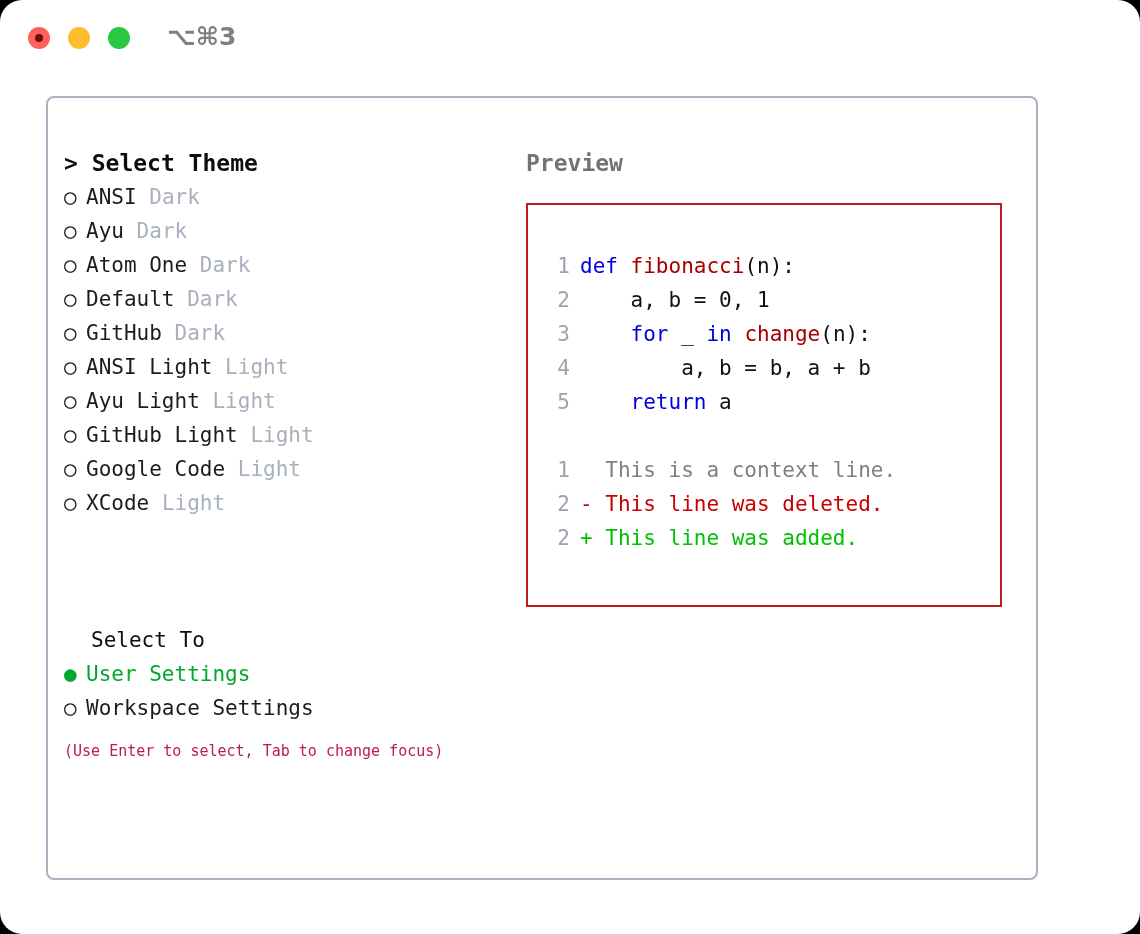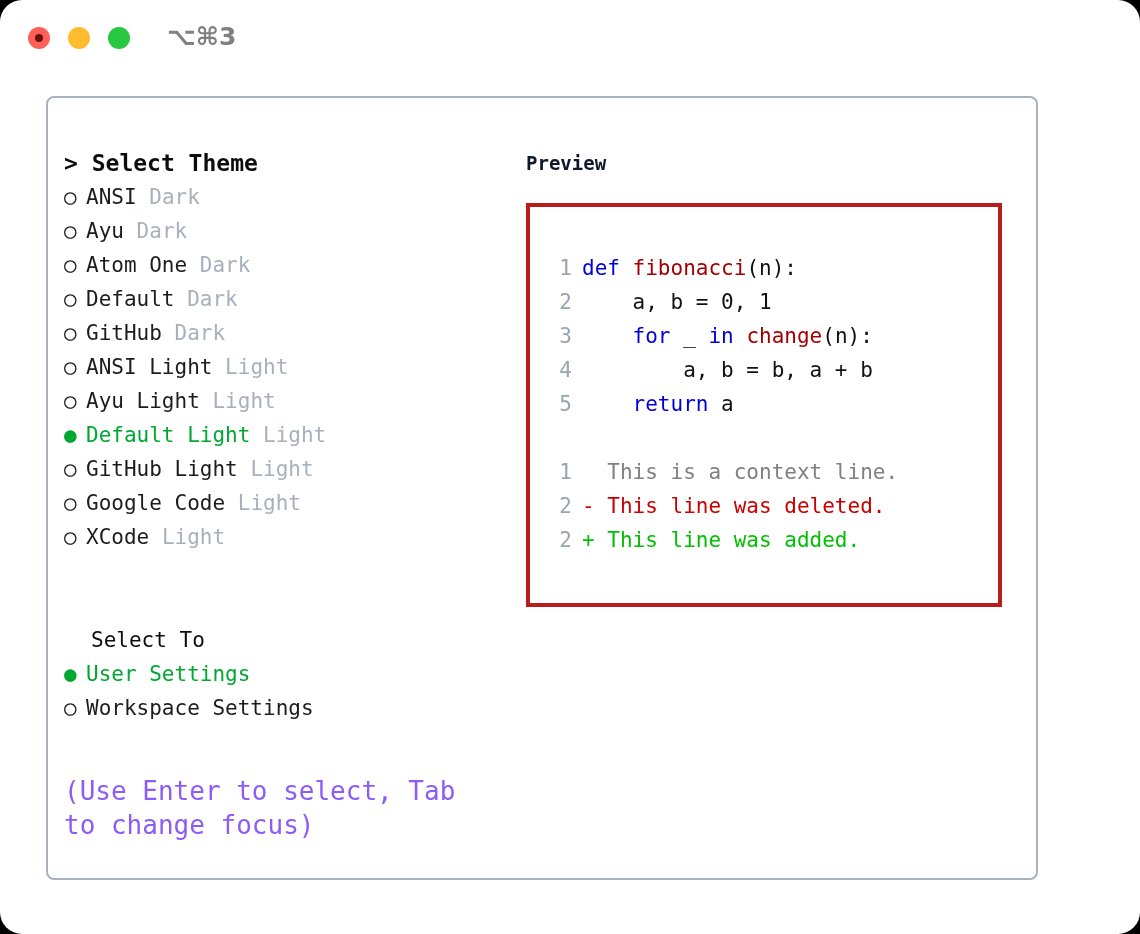--- a/index.html
+++ b/index.html
@@ -114,48 +114,48 @@
     color: #0d0d0d;
     line-height: 34px;
     padding-left: 27px;
     white-space: pre;
   }
 
   
   #hint {
     position: absolute;
     left: 16px;
-    top: 676px;
+    top: 636px;
     width: 400px;
-    font-size: 26px;
-    line-height: 34px;
-    color: #8b5cf6;
+    font-size: 15px;
+    line-height: 34px;
+    color: #be185d;
   }
 
   
   #preview-column {
     position: absolute;
     left: 478px;
     top: 48px;
     width: 490px;
   }
   #preview-header {
-    font-size: 19px;
+    font-size: 23px;
     font-weight: bold;
-    color: #0f172a;
+    color: #737373;
     line-height: 34px;
     white-space: pre;
   }
   #preview-box {
     position: absolute;
     left: 478px;
     top: 105px;
     width: 476px;
     height: 404px;
-    border: 4px solid #b91c1c;
+    border: 2px solid #b91c1c;
     box-sizing: border-box;
     background: #ffffff;
   }
   #code-area {
     position: absolute;
     left: 16px;
     top: 44px;
     font-size: 21px;
     line-height: 34px;
   }
@@ -194,21 +194,20 @@
     <div id="theme-column">
       <div id="select-theme-header">&gt; Select Theme</div>
       <div id="theme-list">
           <div class="theme-row"><span class="marker">○</span><span class="row-name">ANSI</span> <span class="row-suffix">Dark</span></div>
           <div class="theme-row"><span class="marker">○</span><span class="row-name">Ayu</span> <span class="row-suffix">Dark</span></div>
           <div class="theme-row"><span class="marker">○</span><span class="row-name">Atom One</span> <span class="row-suffix">Dark</span></div>
           <div class="theme-row"><span class="marker">○</span><span class="row-name">Default</span> <span class="row-suffix">Dark</span></div>
           <div class="theme-row"><span class="marker">○</span><span class="row-name">GitHub</span> <span class="row-suffix">Dark</span></div>
           <div class="theme-row"><span class="marker">○</span><span class="row-name">ANSI Light</span> <span class="row-suffix">Light</span></div>
           <div class="theme-row"><span class="marker">○</span><span class="row-name">Ayu Light</span> <span class="row-suffix">Light</span></div>
-          <div class="theme-row selected"><span class="marker">●</span><span class="row-name">Default Light</span> <span class="row-suffix">Light</span></div>
           <div class="theme-row"><span class="marker">○</span><span class="row-name">GitHub Light</span> <span class="row-suffix">Light</span></div>
           <div class="theme-row"><span class="marker">○</span><span class="row-name">Google Code</span> <span class="row-suffix">Light</span></div>
           <div class="theme-row"><span class="marker">○</span><span class="row-name">XCode</span> <span class="row-suffix">Light</span></div>
         </div>
     </div>
 
     <div id="apply-to-block">
       <div id="apply-to-header">Select To</div>
       <div id="apply-to-list">
           <div class="theme-row selected"><span class="marker">●</span><span class="row-name">User Settings</span></div>

